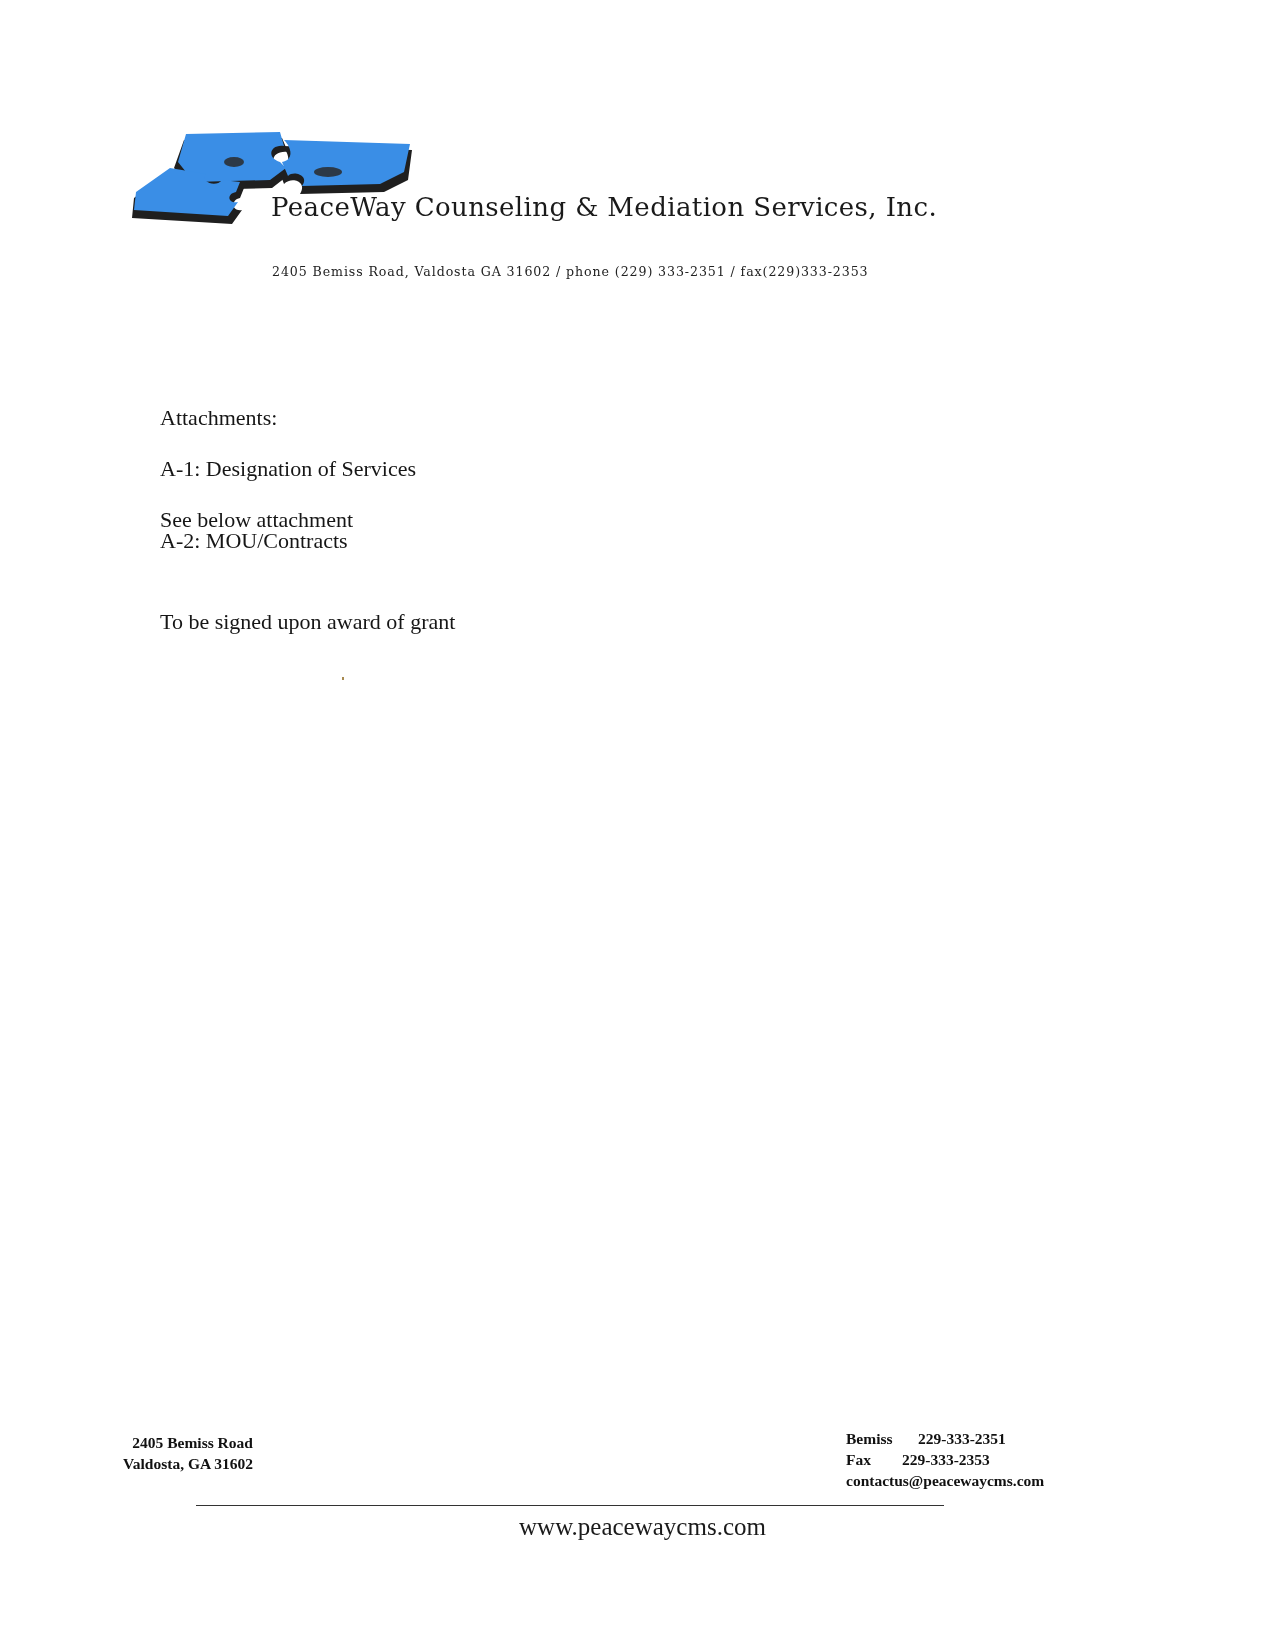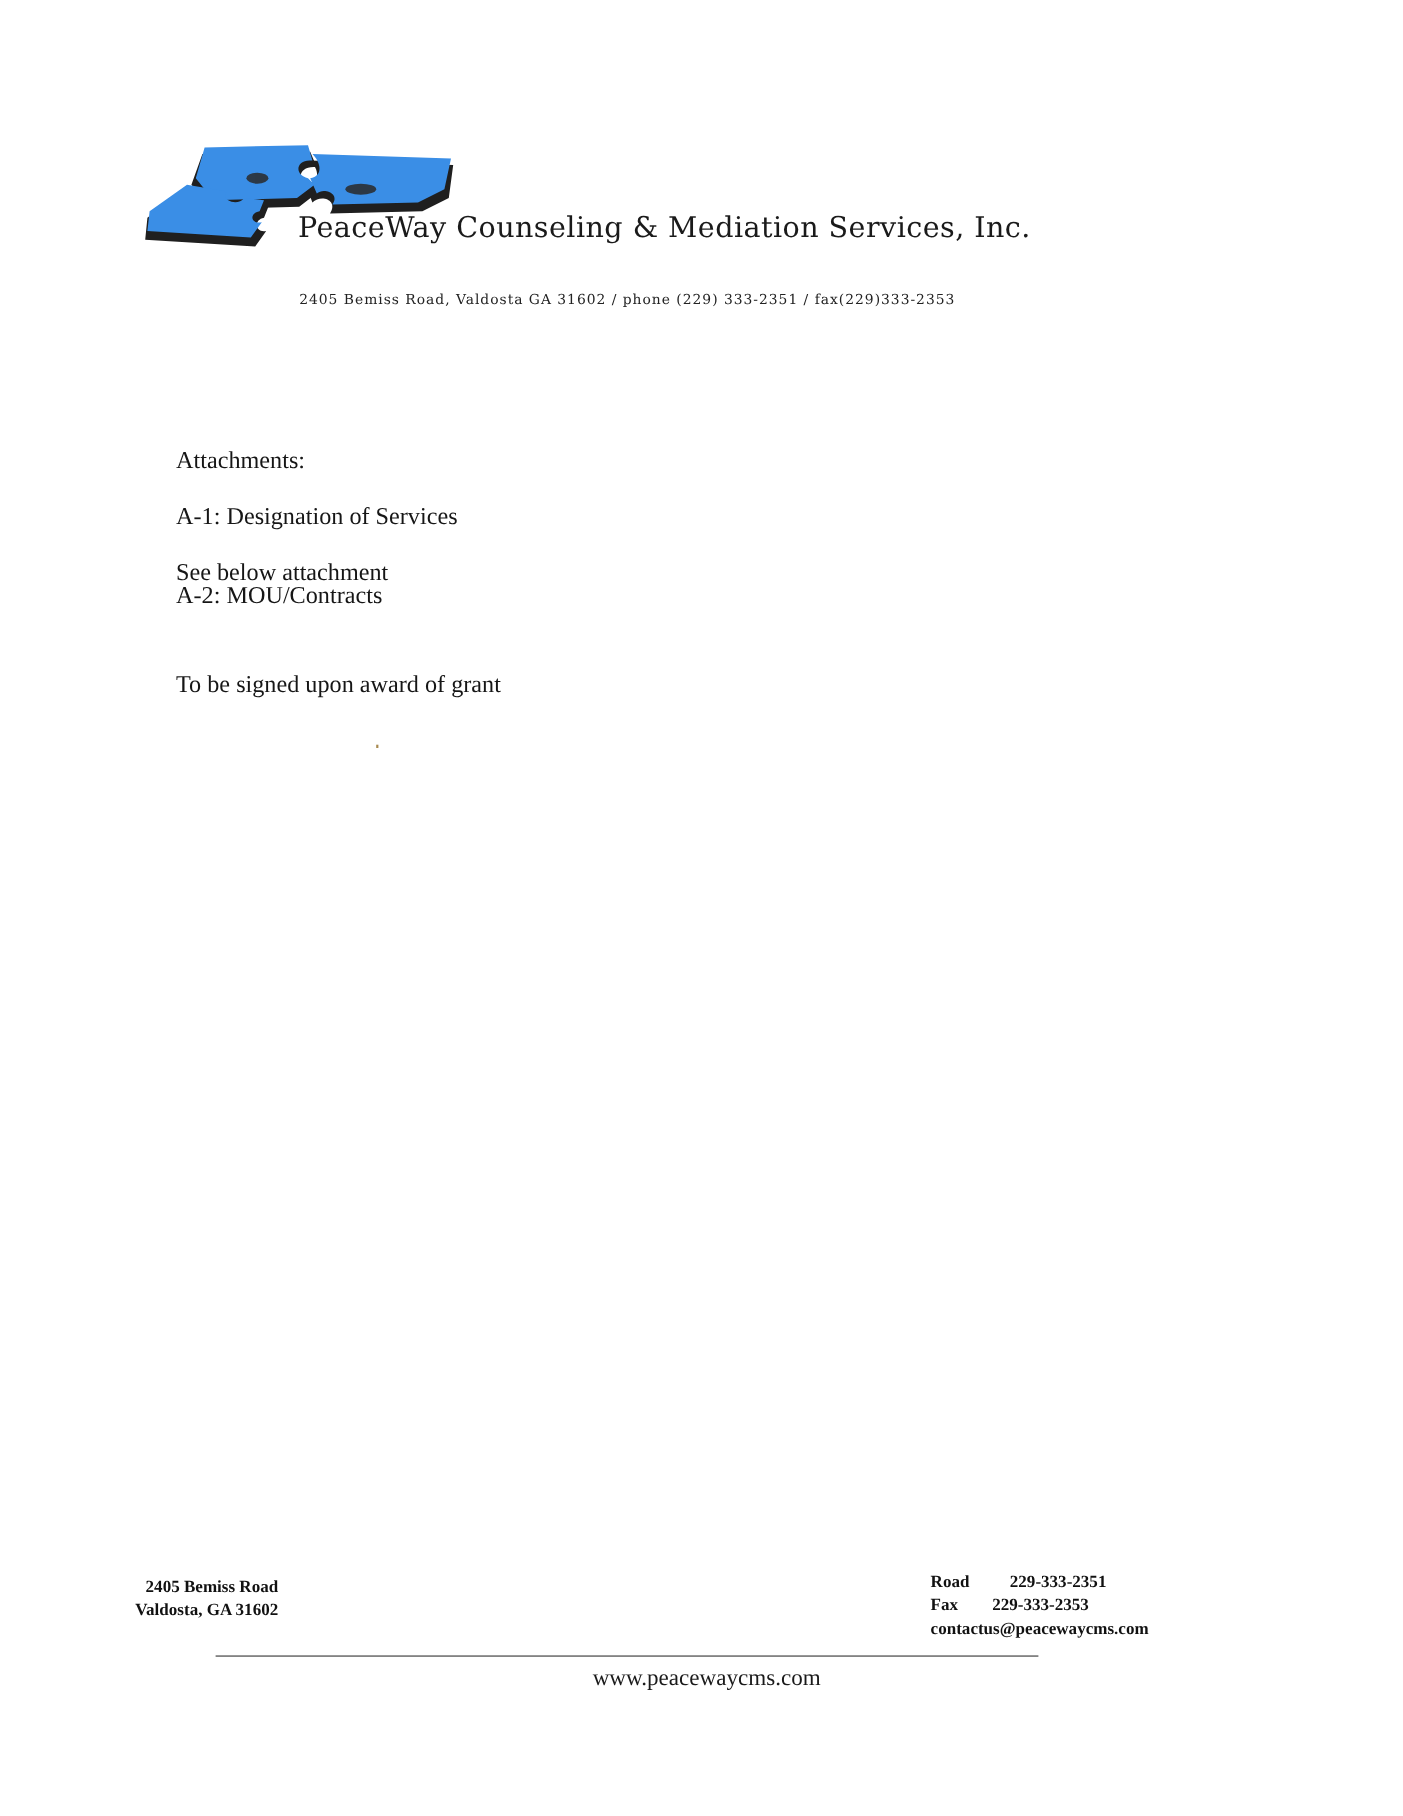--- a/index.html
+++ b/index.html
@@ -24,21 +24,21 @@
     .foot {
       font-family: "Liberation Serif", serif;
       font-weight: bold; font-size: 15.5px; line-height: 21px; color: #111; white-space: nowrap;
     }
     .foot-left { left: 123px; top: 1432px; text-align: right; }
     .foot-right { left: 846px; top: 1428px; }
     .foot-right .lbl { display: inline-block; }
     .rule { left: 196px; top: 1505px; width: 748px; height: 0; border-top: 1.5px solid #333; }
     .url {
       left: 0; width: 1275px; top: 1513px; text-align: center;
-      font-family: "Liberation Serif", serif; font-size: 21px; color: #1a1a1a;
+      font-family: "Liberation Serif", serif; font-size: 25px; color: #1a1a1a;
       padding-left: 10px; box-sizing: border-box;
     }
     .speck { left: 342px; top: 677px; width: 2px; height: 3px; background: #a88a50; }
   </style>
 </head>
 <body>
 
 <div class="abs logo">
   <svg width="310" height="100" viewBox="0 0 310 100" xmlns="http://www.w3.org/2000/svg">
 
@@ -76,21 +76,21 @@
 
 <div class="abs speck"></div>
 
 <div class="abs foot foot-left">
   <div>2405 Bemiss Road</div>
   <div>Valdosta, GA 31602</div>
 </div>
 
 <div class="abs foot foot-right">
   <div>
-    <span class="lbl" style="width:72px;">Road</span><span>229-333-2351</span>
+    <span class="lbl" style="width:72px;">Bemiss</span><span>229-333-2351</span>
   </div>
   <div>
     <span class="lbl" style="width:56px;">Fax</span><span>229-333-2353</span>
   </div>
   <div>contactus@peacewaycms.com</div>
 </div>
 
 <div class="abs rule"></div>
 <div class="abs url">www.peacewaycms.com</div>
 

